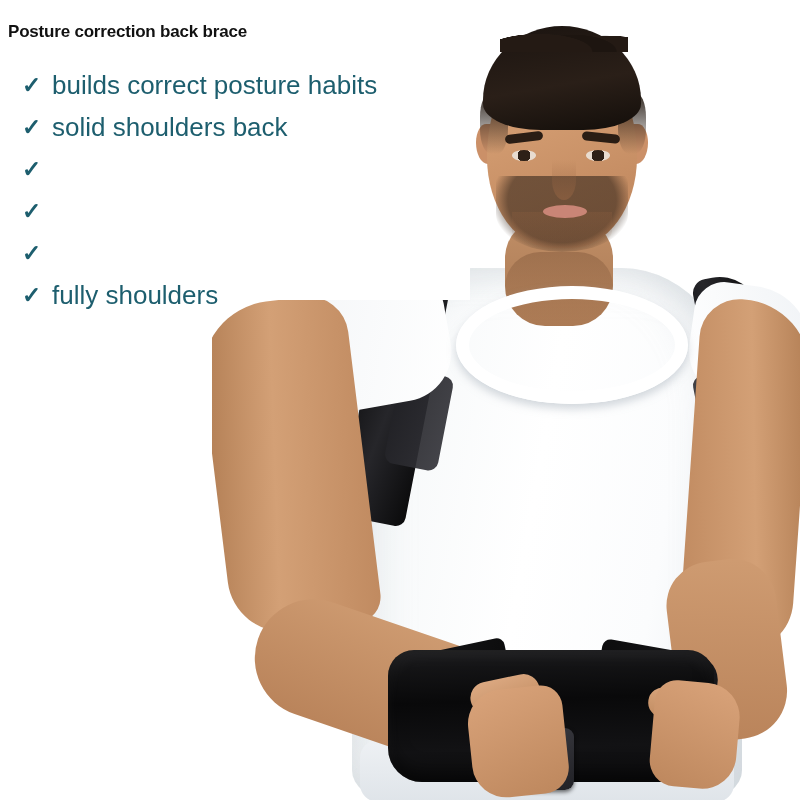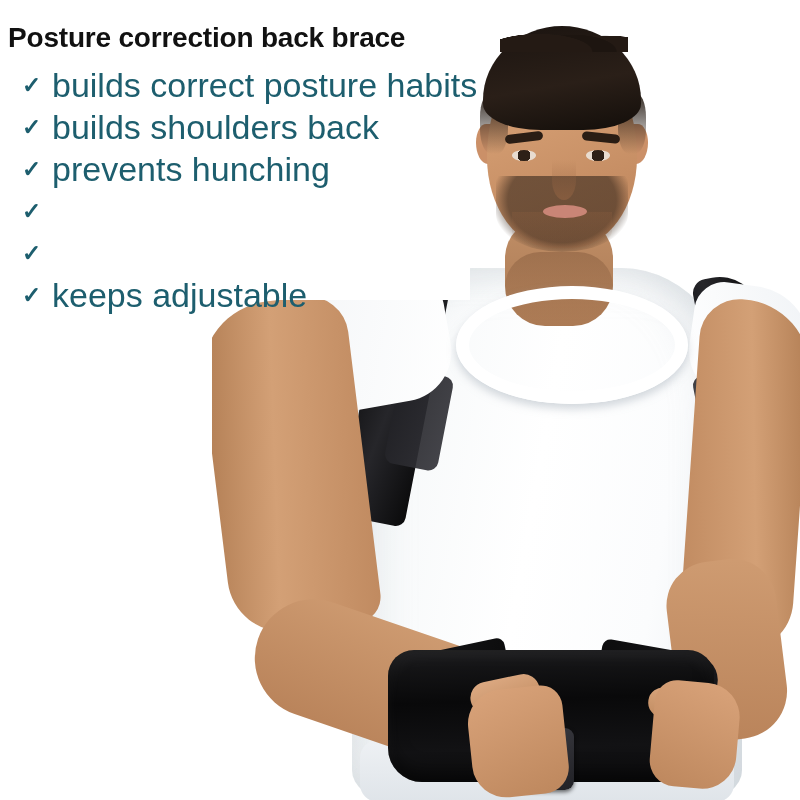--- a/index.html
+++ b/index.html
@@ -2,27 +2,27 @@
 <html><head>
 <meta charset="utf-8">
 <style>
   html,body{margin:0;padding:0;}
   body{width:800px;height:800px;background:#ffffff;overflow:hidden;
        font-family:"Liberation Sans",sans-serif;}
   #stage{position:relative;width:800px;height:800px;background:#ffffff;overflow:hidden;}
 
   
   #copy{position:absolute;left:0;top:0;width:470px;height:330px;z-index:40;}
-  #title{position:absolute;left:8px;top:22px;font-size:28px;font-weight:bold;
+  #title{position:absolute;left:8px;top:22px;font-size:17px;font-weight:bold;
          color:#111111;letter-spacing:-0.2px;white-space:nowrap;}
   #bullets{position:absolute;left:0;top:64px;width:470px;}
   .bullet{position:relative;height:42px;line-height:42px;white-space:nowrap;}
   .tick{position:absolute;left:22px;top:0;font-size:23px;color:#1d5e6e;
         line-height:42px;font-weight:600;}
-  .btext{position:absolute;left:52px;top:0;font-size:34px;color:#1d5e6e;
+  .btext{position:absolute;left:52px;top:0;font-size:26px;color:#1d5e6e;
          line-height:42px;}
 
   
   #photo{position:absolute;left:0;top:0;width:800px;height:800px;z-index:10;}
   .lay{position:absolute;}
 
   
   #torso{left:352px;top:268px;width:390px;height:532px;
      background:linear-gradient(100deg,#e6eaee 0%,#f7f9fa 16%,#ffffff 46%,#fbfcfd 74%,#e9edf1 100%);
      border-radius:120px 120px 40px 40px/150px 150px 30px 30px;
@@ -215,32 +215,31 @@
   <div id="copy">
     <div id="title">Posture correction back brace</div>
 
     <div id="bullets">
       <div class="bullet">
         <span class="tick">✓</span>
         <span class="btext">builds correct posture habits</span>
       </div>
       <div class="bullet">
         <span class="tick">✓</span>
-        <span class="btext">builds shoulders back</span>
-      </div>
-      <div class="bullet">
-        <span class="tick">✓</span>
-        <span class="btext">prevents hunching</span>
-      </div>
-      <div class="bullet">
-        <span class="tick">✓</span>
-      </div>
-      <div class="bullet">
-        <span class="tick">✓</span>
-      </div>
-      <div class="bullet">
-        <span class="tick">✓</span>
-        <span class="btext">keeps adjustable</span>
+        <span class="btext">solid shoulders back</span>
+      </div>
+      <div class="bullet">
+        <span class="tick">✓</span>
+      </div>
+      <div class="bullet">
+        <span class="tick">✓</span>
+      </div>
+      <div class="bullet">
+        <span class="tick">✓</span>
+      </div>
+      <div class="bullet">
+        <span class="tick">✓</span>
+        <span class="btext">fully shoulders</span>
       </div>
     </div>
   </div>
 
 </div>
 
 </body></html>

